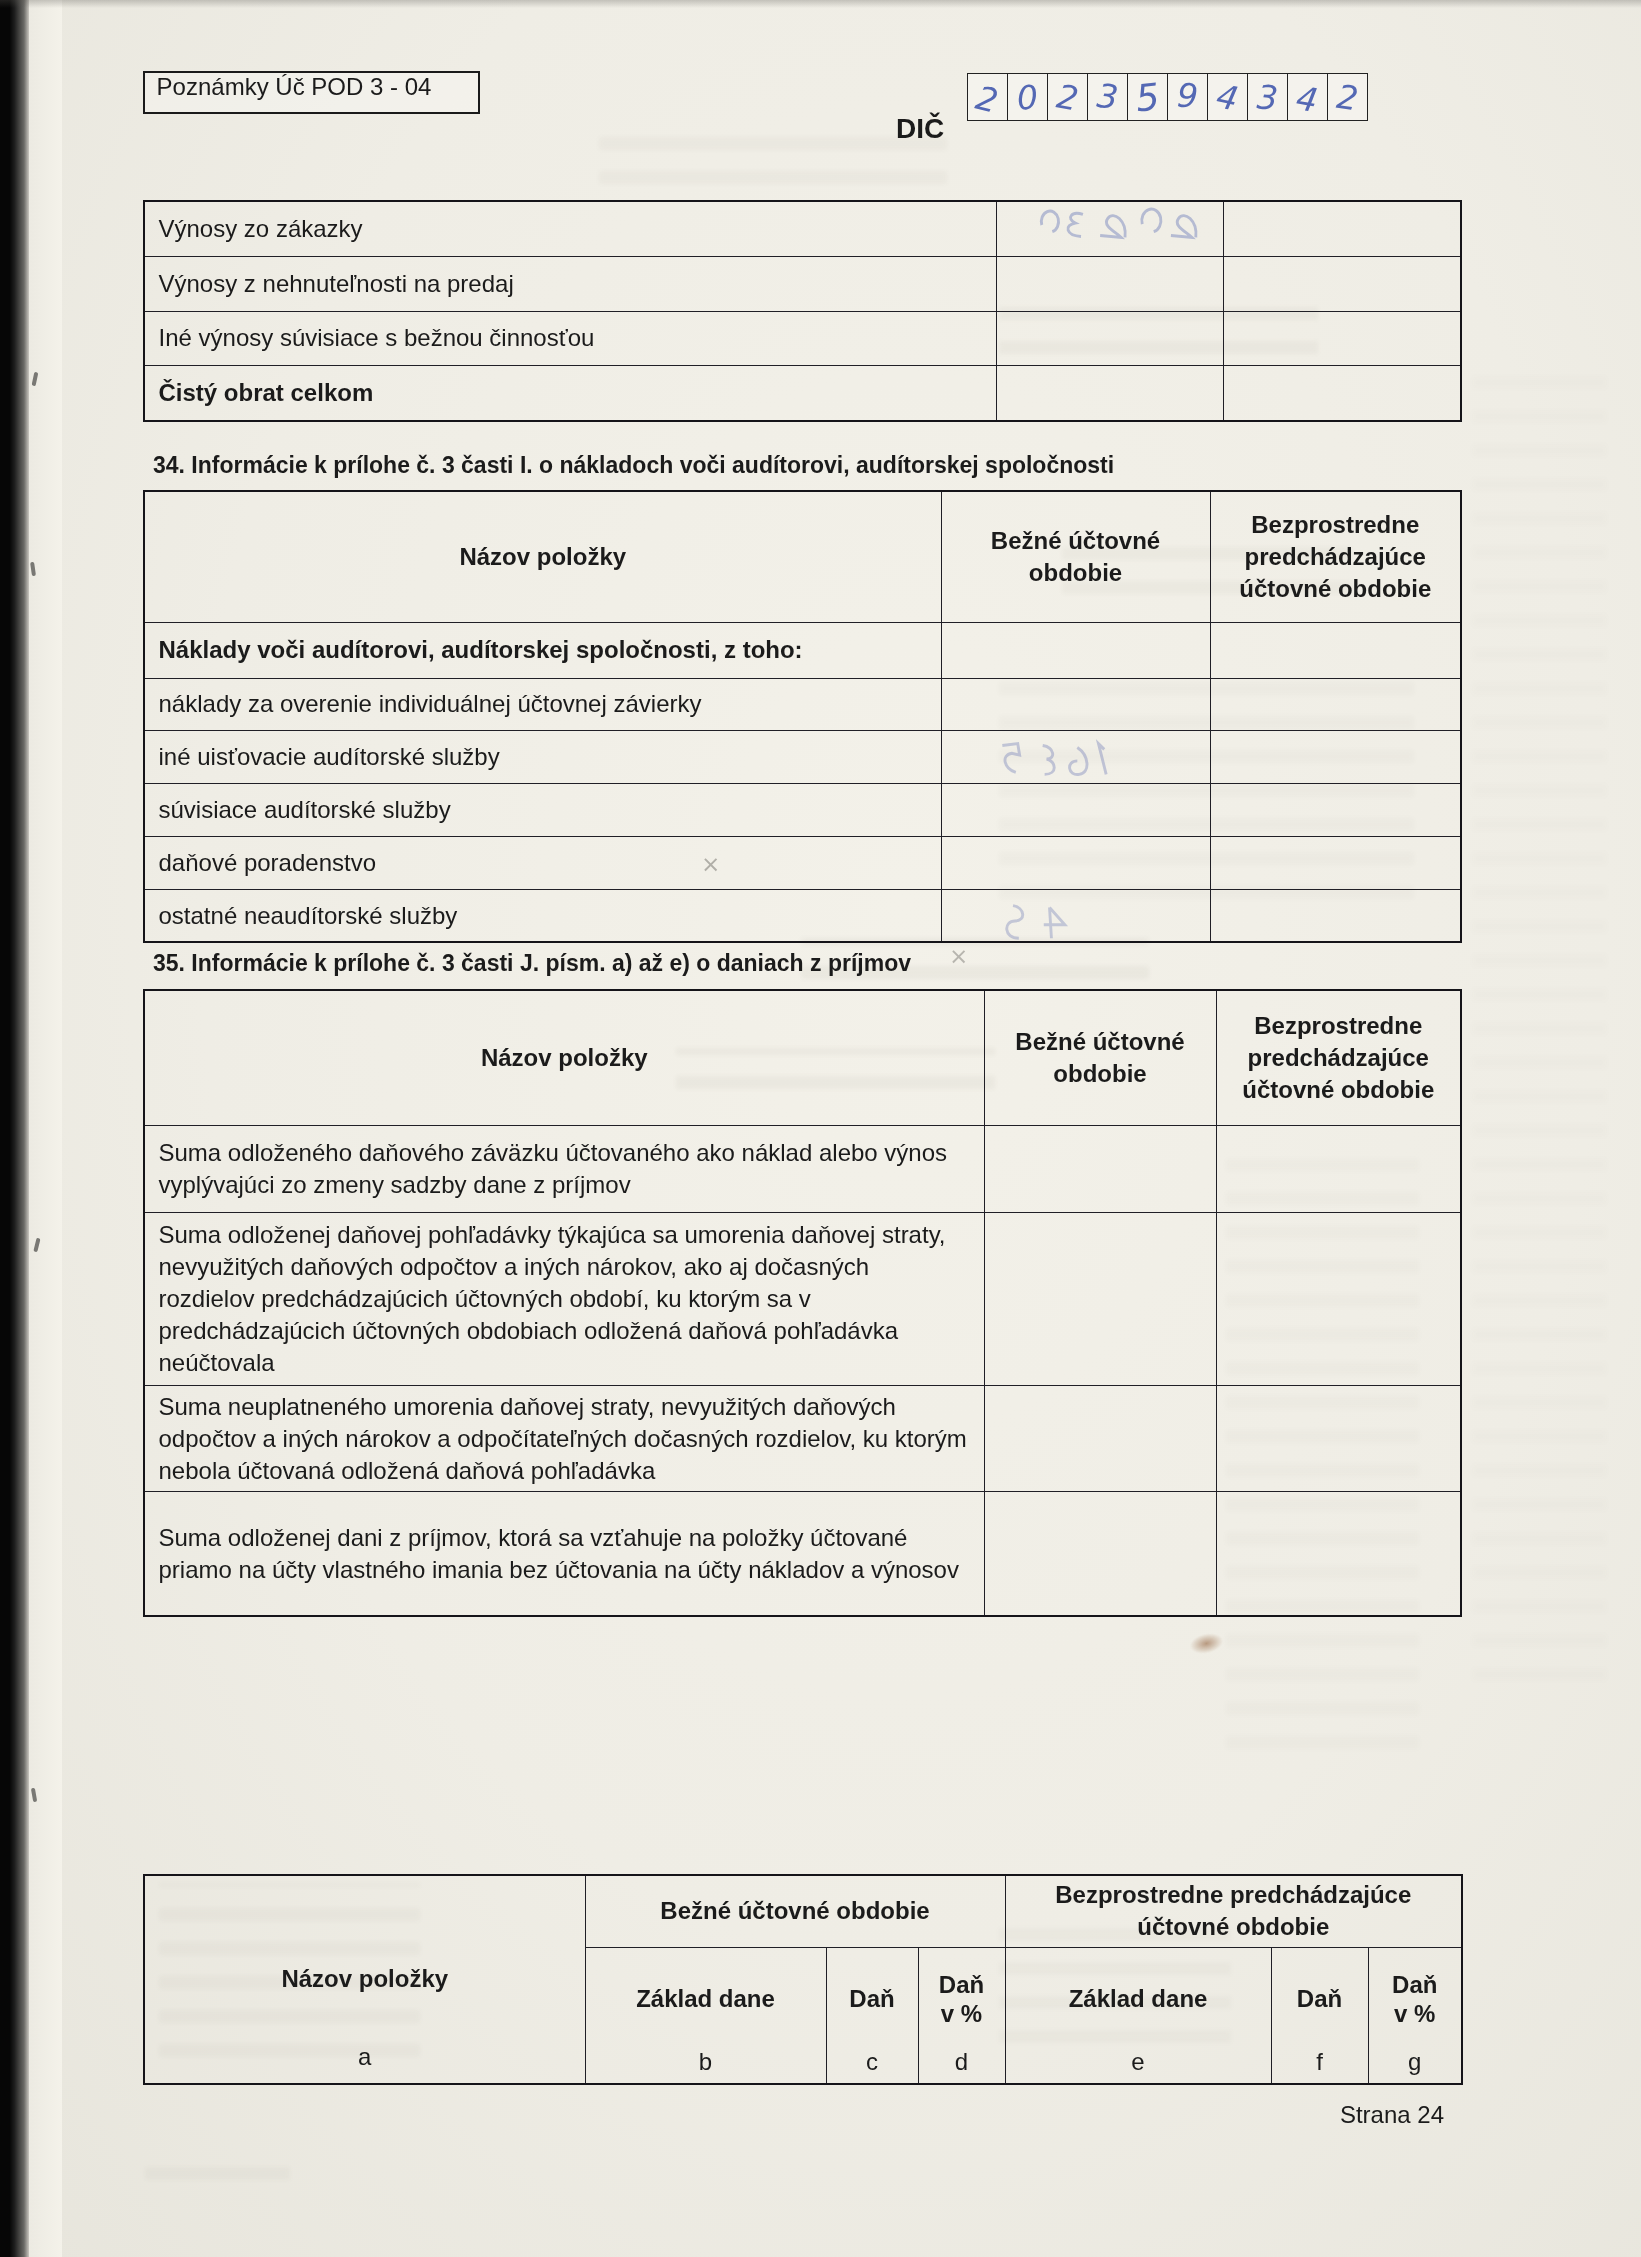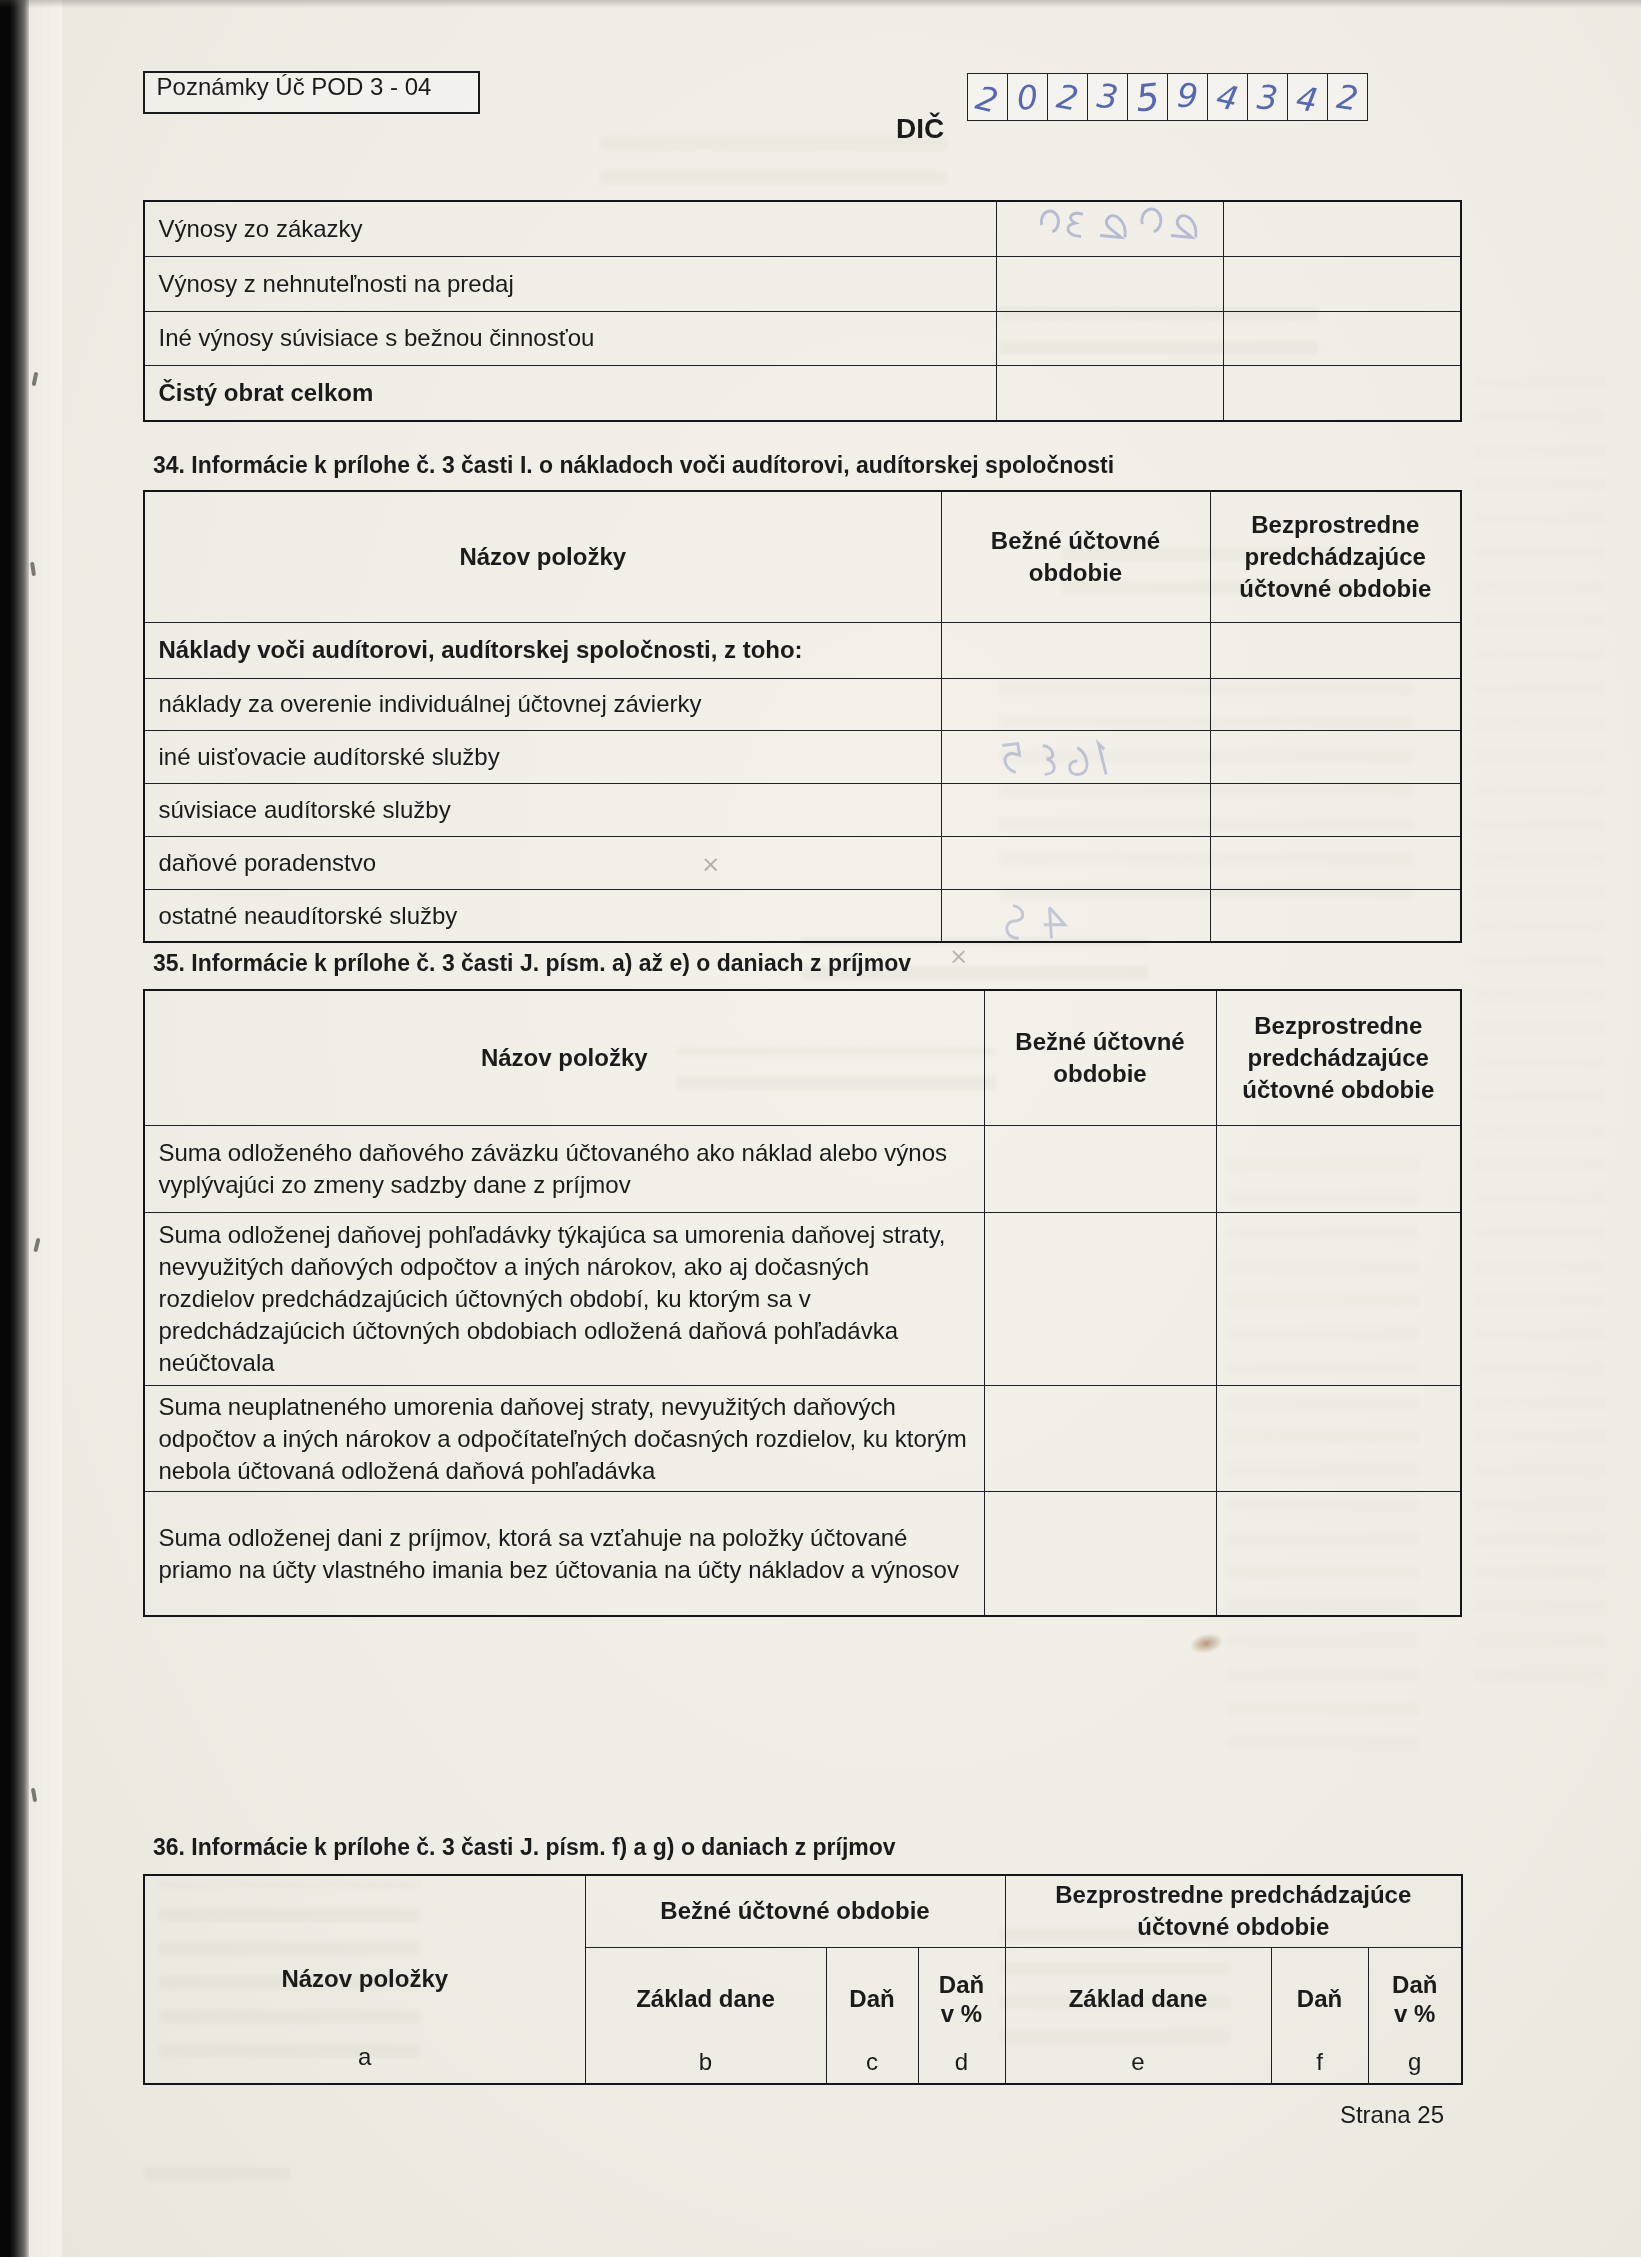--- a/index.html
+++ b/index.html
@@ -272,21 +272,20 @@
         <td class="val"></td>
       </tr>
       <tr class="h123">
         <td>Suma odloženej dani z príjmov, ktorá sa vzťahuje na položky účtované priamo na účty vlastného imania bez účtovania na účty nákladov a výnosov</td>
         <td class="val"></td>
         <td class="val"></td>
       </tr>
     </tbody>
   </table>
 
-  <div class="sec-title" style="top:1834px;">36.  Informácie k prílohe č. 3  časti J.  písm. f) a g) o daniach z príjmov</div>
   <table class="tbl" style="left:143px;top:1874px;width:1317px;">
     <colgroup>
       <col style="width:441px">
         <col style="width:241px">
         <col style="width:92px">
         <col style="width:87px">
       <col style="width:266px">
         <col style="width:97px">
         <col style="width:94px">
     </colgroup>
@@ -337,16 +336,16 @@
           <div class="sub-in">
               <div class="sub-lab">Daň
 v %</div>
           <div class="ltr">g</div>
             </div>
         </td>
       </tr>
     </tbody>
   </table>
 
-  <div class="footer">Strana 25</div>
+  <div class="footer">Strana 24</div>
 
 </div>
 
 
 </body></html>

